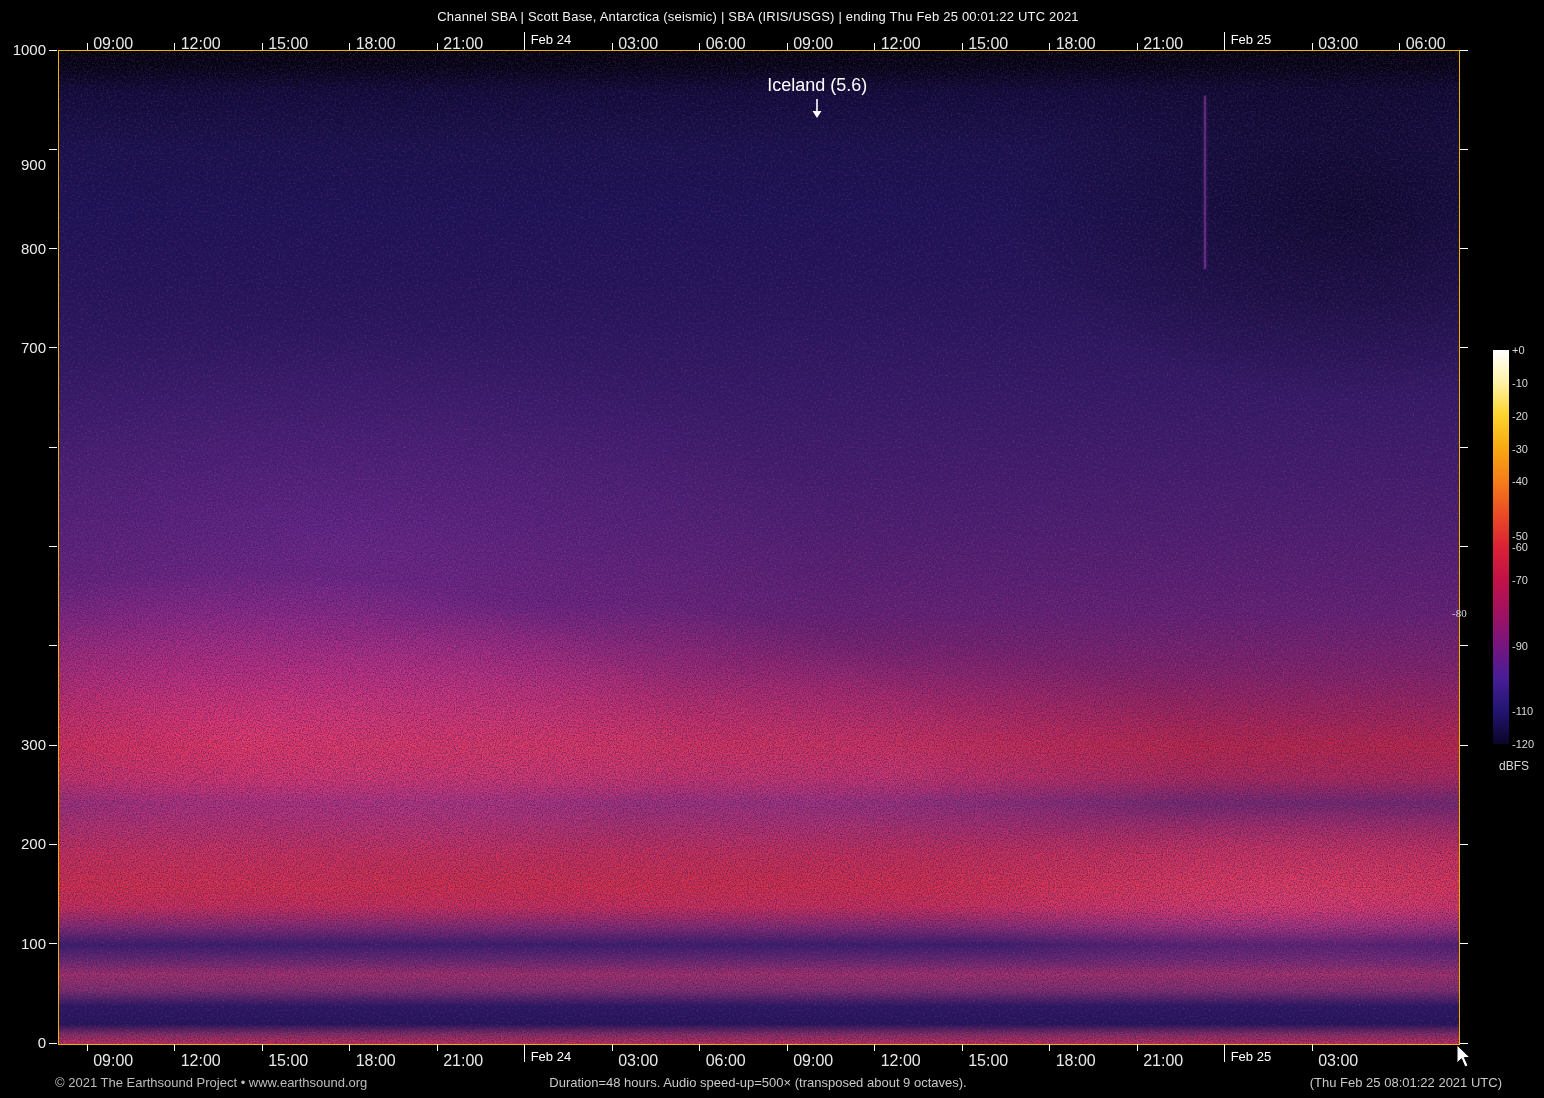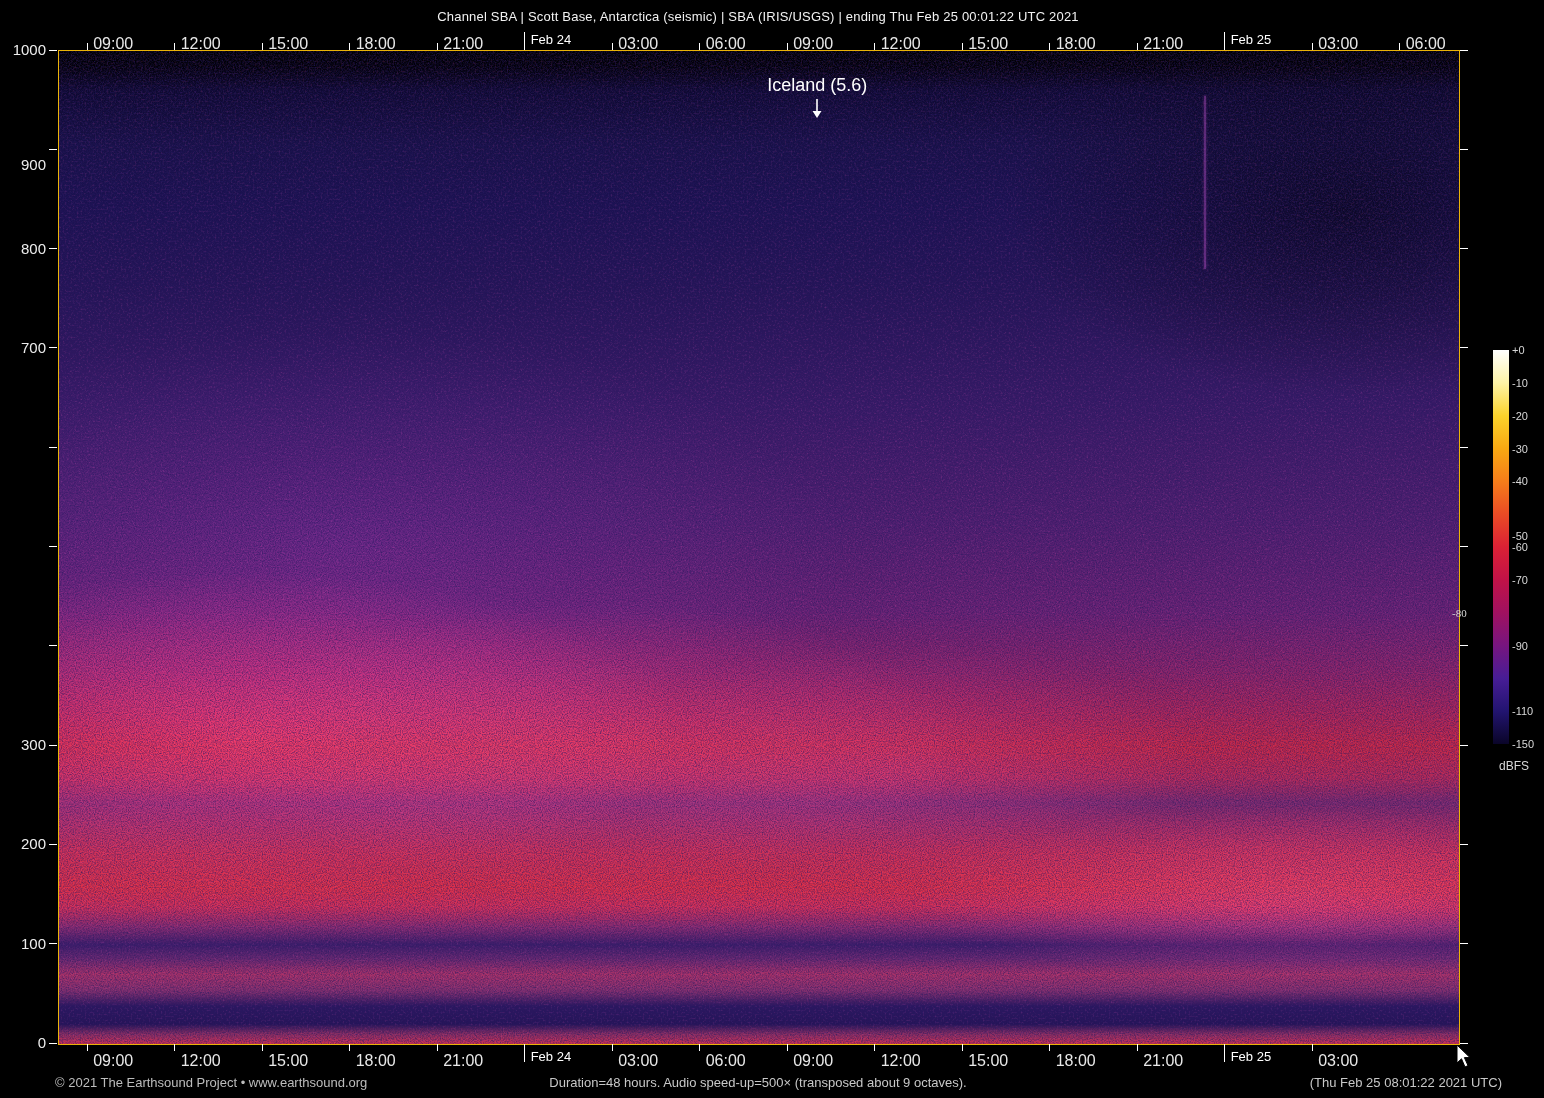--- a/index.html
+++ b/index.html
@@ -189,21 +189,21 @@
       <div class="cblab" style="left: 1512px; top: 409.667px;">-20</div>
       <div class="cblab" style="left: 1512px; top: 442.5px;">-30</div>
       <div class="cblab" style="left: 1512px; top: 475.333px;">-40</div>
       <div class="cblab" style="left: 1512px; top: 508.167px; margin-top: 22px;">-50</div>
       <div class="cblab" style="left: 1512px; top: 541px;">-60</div>
       <div class="cblab" style="left: 1512px; top: 573.833px;">-70</div>
       <div class="cblab" style="left: 1452px; top: 606.667px; font-family: Liberation Serif, serif;">-80</div>
       <div class="cblab" style="left: 1512px; top: 639.5px;">-90</div>
       <div class="cblab" style="left: 1512px; top: 672.333px; margin-left: 32px;">-100</div>
       <div class="cblab" style="left: 1512px; top: 705.167px;">-110</div>
-      <div class="cblab" style="left: 1512px; top: 738px;">-150</div>
+      <div class="cblab" style="left: 1512px; top: 738px;">-120</div>
     </div>
   <div class="cbunit">dBFS</div>
 
   <div class="footer-left">© 2021 The Earthsound Project • www.earthsound.org</div>
   <div class="footer-center">Duration=48 hours. Audio speed-up=500× (transposed about 9 octaves).</div>
   <div class="footer-right">(Thu Feb 25 08:01:22 2021 UTC)</div>
 
   <svg class="cursor" width="20" height="26" viewBox="0 0 20 26">
     <polygon points="4,1 4,19 8.5,14.8 12,23 15,21.6 11.4,13.6 17,13.6" fill="#fff" stroke="#000" stroke-width="1"></polygon>
   </svg>

